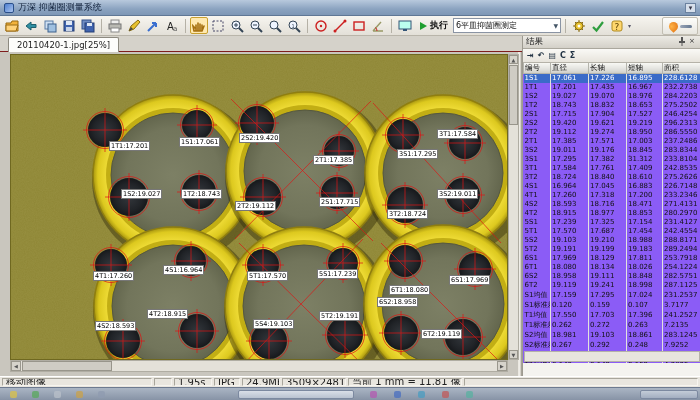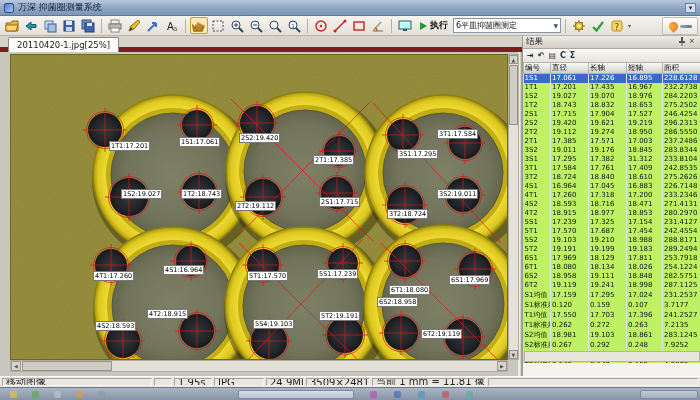--- a/index.html
+++ b/index.html
@@ -28,21 +28,21 @@
   #task-select { height:15px; min-width:108px; background:#fff; border:1px solid #8a94a4; font-size:8px;
     display:flex; align-items:center; justify-content:space-between; padding:0 2px; color:#111; }
   #task-select .car { font-size:6px; color:#456; }
   .ddcaret { font-size:6px; color:#556; margin-left:1px; }
   #vendor-logo { position:absolute; right:2px; top:17px; width:36px; height:18px; background:linear-gradient(#fdfdfb,#e8e6df);
     border:1px solid #c2beb2; border-radius:2px; display:flex; align-items:center; justify-content:center; gap:2px; }
   #vendor-logo .fox { width:9px; height:9px; background:radial-gradient(circle at 35% 35%,#ffb347,#e07010); border-radius:50% 50% 50% 0; transform:rotate(-45deg); }
   #vendor-logo .wand { width:12px; height:3px; background:linear-gradient(90deg,#9aa6b8,#63758e); border-radius:2px; }
 
   
-  #tabbar { position:absolute; left:0; top:36px; width:622px; height:16px; background:#d5d2ca; border-bottom:5px solid #7f1d1d; }
+  #tabbar { position:absolute; left:0; top:36px; width:622px; height:16px; background:#d5d2ca; border-bottom:1px solid #7f1d1d; }
   #doc-tab { position:absolute; left:8px; top:1px; height:15px; background:#fdfdfb; border:1px solid #8d8a80; border-bottom:none;
     padding:2px 8px 0 8px; font-size:8.5px; color:#222; border-radius:2px 2px 0 0; }
   #view-close { position:absolute; right:6px; top:2px; width:12px; height:12px; font-size:8px; line-height:11px; text-align:center;
     color:#444; border:1px solid #a8a49a; background:#e8e5de; }
 
   
   #viewport-bg { position:absolute; left:0; top:52px; width:518px; height:324px; background:#c9c6be; }
   #photo { position:absolute; left:10px; top:54px; width:498px; height:306px; overflow:hidden; background:#8e8635; border:1px solid #6f6820; }
   #photo svg { position:absolute; left:0; top:0; }
   .zlabel { position:absolute; background:#ffffff; border:1px solid #777; color:#000; font-size:6.5px; line-height:8px;
@@ -60,21 +60,21 @@
 
   
   #results { position:absolute; left:522px; top:36px; width:178px; height:340px; background:#f4f3ef; border-left:1px solid #9d9a90; }
   #panel-title { height:13px; background:linear-gradient(#eceae4,#d3d0c8); border-bottom:1px solid #aaa79d;
     display:flex; align-items:center; padding:0 3px; font-size:8.5px; color:#222; }
   #panel-title .sp { flex:1; }
   .ptico { width:10px; height:10px; font-size:7px; line-height:9px; text-align:center; color:#333; }
   #panel-tools { height:14px; background:linear-gradient(#faf9f6,#e7e4dc); border-bottom:1px solid #b5b2a8;
     display:flex; align-items:center; gap:4px; padding:0 4px; }
   .pico { font-size:8px; color:#234; font-weight:bold; line-height:12px; }
-  #rtable { position:absolute; left:0; top:27px; width:178px; height:300px; background:#bef264; overflow:hidden; }
+  #rtable { position:absolute; left:0; top:27px; width:178px; height:300px; background:#8b5cf6; overflow:hidden; }
   table { border-collapse:collapse; table-layout:fixed; width:179px; }
   th { background:linear-gradient(#f8f8f4,#dededa 70%,#cfcfc8); border:1px solid #b4b4ac; border-top:none;
     font-size:7.5px; font-weight:normal; color:#111; height:10px; padding:0 1px; text-align:left; }
   td { border-right:1px solid #e2e2dc; border-bottom:1px solid #ececе6; font-size:7px; color:#111; height:9px;
     padding:0 1px; white-space:nowrap; overflow:hidden; }
   tr.sel td { background:#3a6bc8; color:#fff; }
   #rtable-scroll { position:absolute; left:1px; right:1px; bottom:1px; height:11px; background:#e8e5de; border:1px solid #b5b2a8; }
 
   
   #statusbar { position:absolute; left:0; top:376px; width:700px; height:11px; background:#e9e6df; border-top:1px solid #fff;
@@ -707,21 +707,21 @@
           </tbody>
       </table>
       <div id="rtable-scroll"></div>
     </div>
   </div>
 
   <div id="statusbar">
       <div class="sseg" style="width: 150px;">移动图像</div>
       <div class="sseg" style="width: 18px;"></div>
       <div class="sseg" style="width: 38px;">1.95s</div>
-      <div class="sseg" style="width: 50px;">JPG</div>
+      <div class="sseg" style="width: 26px;">JPG</div>
       <div class="sseg" style="width: 38px;">24.9Mb</div>
       <div class="sseg" style="width: 64px;">3509×2481×24</div>
       <div class="sseg" style="width: 114px;">当前 1 mm = 11.81 像素</div>
       <div class="sseg" style="flex: 1 1 0%;"></div>
     </div>
 
   <div id="taskbar">
     <div id="tk-win"></div>
     <div id="tk-tray"></div>
   <div class="tk" style="left: 10px; background: rgb(217, 193, 74);"></div>

